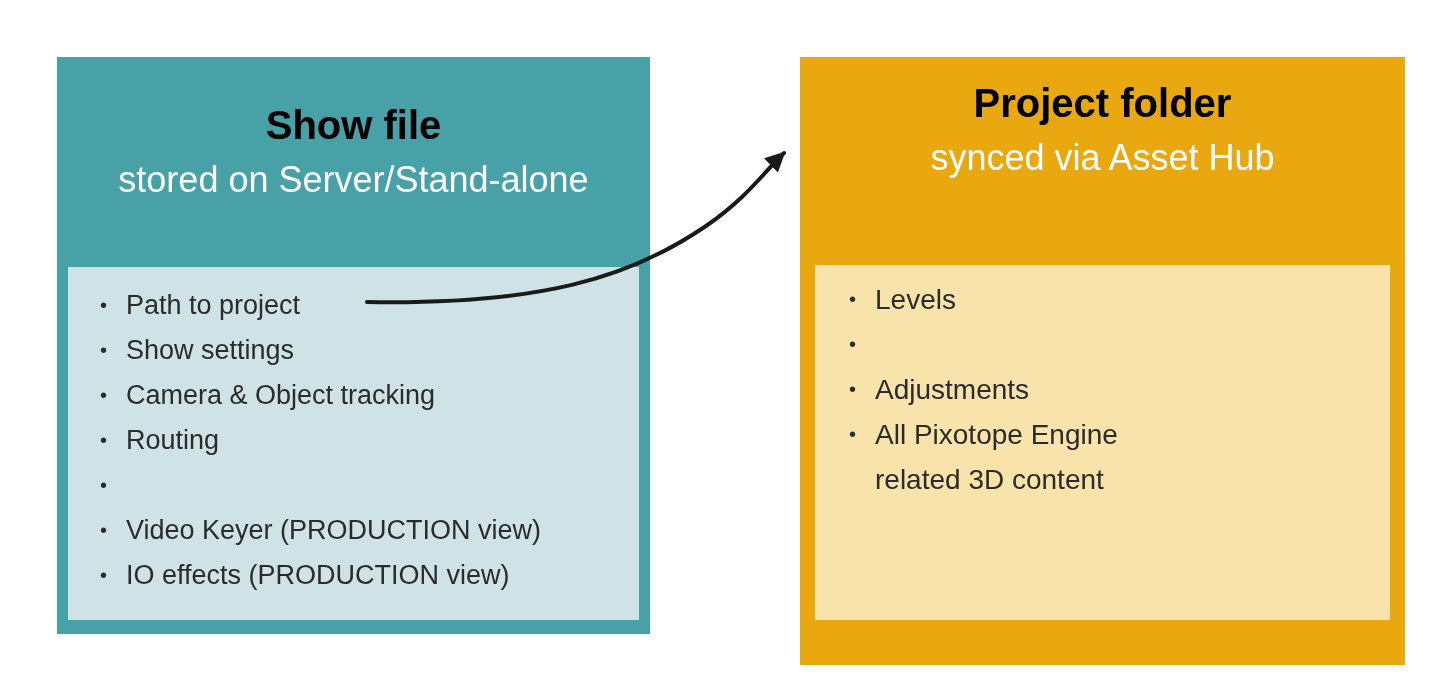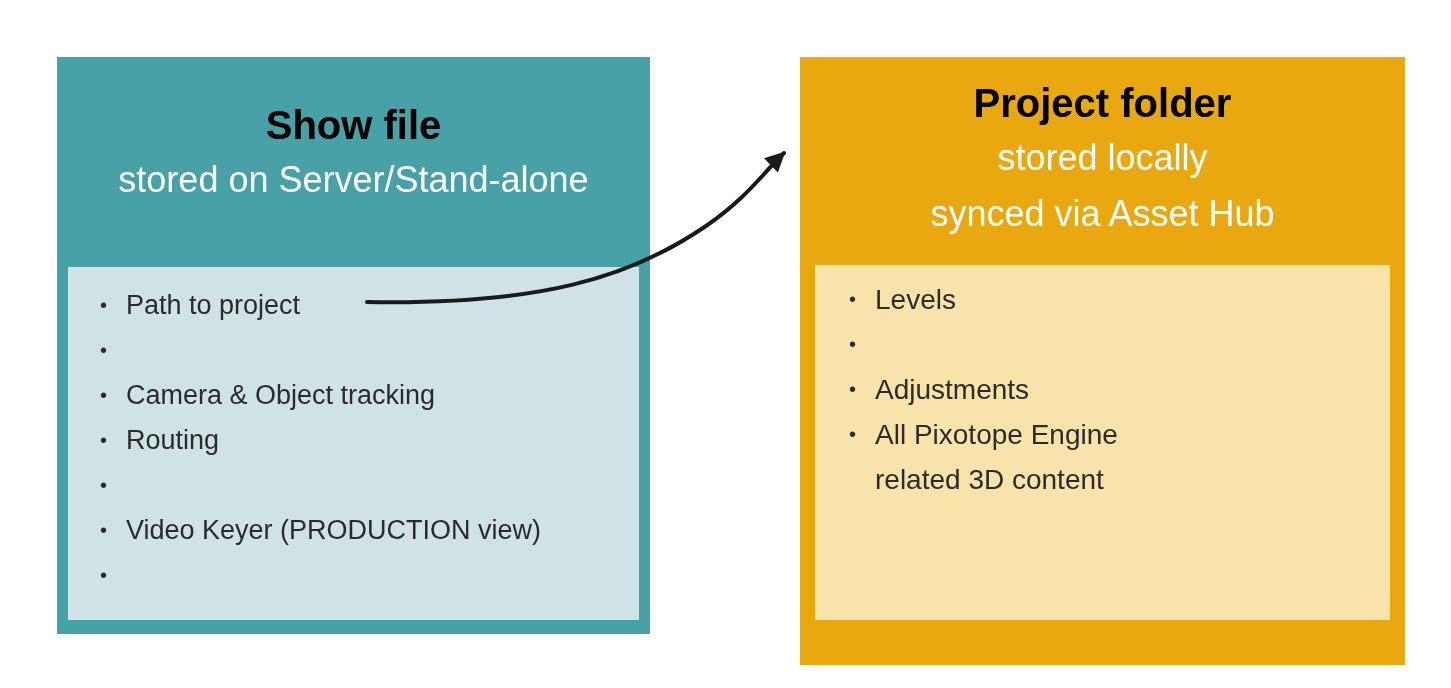--- a/index.html
+++ b/index.html
@@ -116,46 +116,47 @@
     <div class="box-title">Show file</div>
     <div class="box-subtitle">stored on Server/Stand-alone</div>
     <div class="inner-panel inner-showfile">
       <ul class="item-list">
         <li>
           <span class="bullet">•</span>
           <span class="item-text">Path to project</span>
         </li>
         <li>
           <span class="bullet">•</span>
+          <span class="item-text">Show settings</span>
         </li>
         <li>
           <span class="bullet">•</span>
           <span class="item-text">Camera &amp; Object tracking</span>
         </li>
         <li>
           <span class="bullet">•</span>
           <span class="item-text">Routing</span>
         </li>
         <li>
           <span class="bullet">•</span>
         </li>
         <li>
           <span class="bullet">•</span>
           <span class="item-text">Video Keyer (PRODUCTION view)</span>
         </li>
         <li>
           <span class="bullet">•</span>
+          <span class="item-text">IO effects (PRODUCTION view)</span>
         </li>
       </ul>
     </div>
   </div>
 
   <div class="box box-project">
     <div class="box-title">Project folder</div>
-    <div class="box-subtitle">stored locally</div>
     <div class="box-subtitle">synced via Asset Hub</div>
     <div class="inner-panel inner-project">
       <ul class="item-list">
         <li>
           <span class="bullet">•</span>
           <span class="item-text">Levels</span>
         </li>
         <li>
           <span class="bullet">•</span>
         </li>

